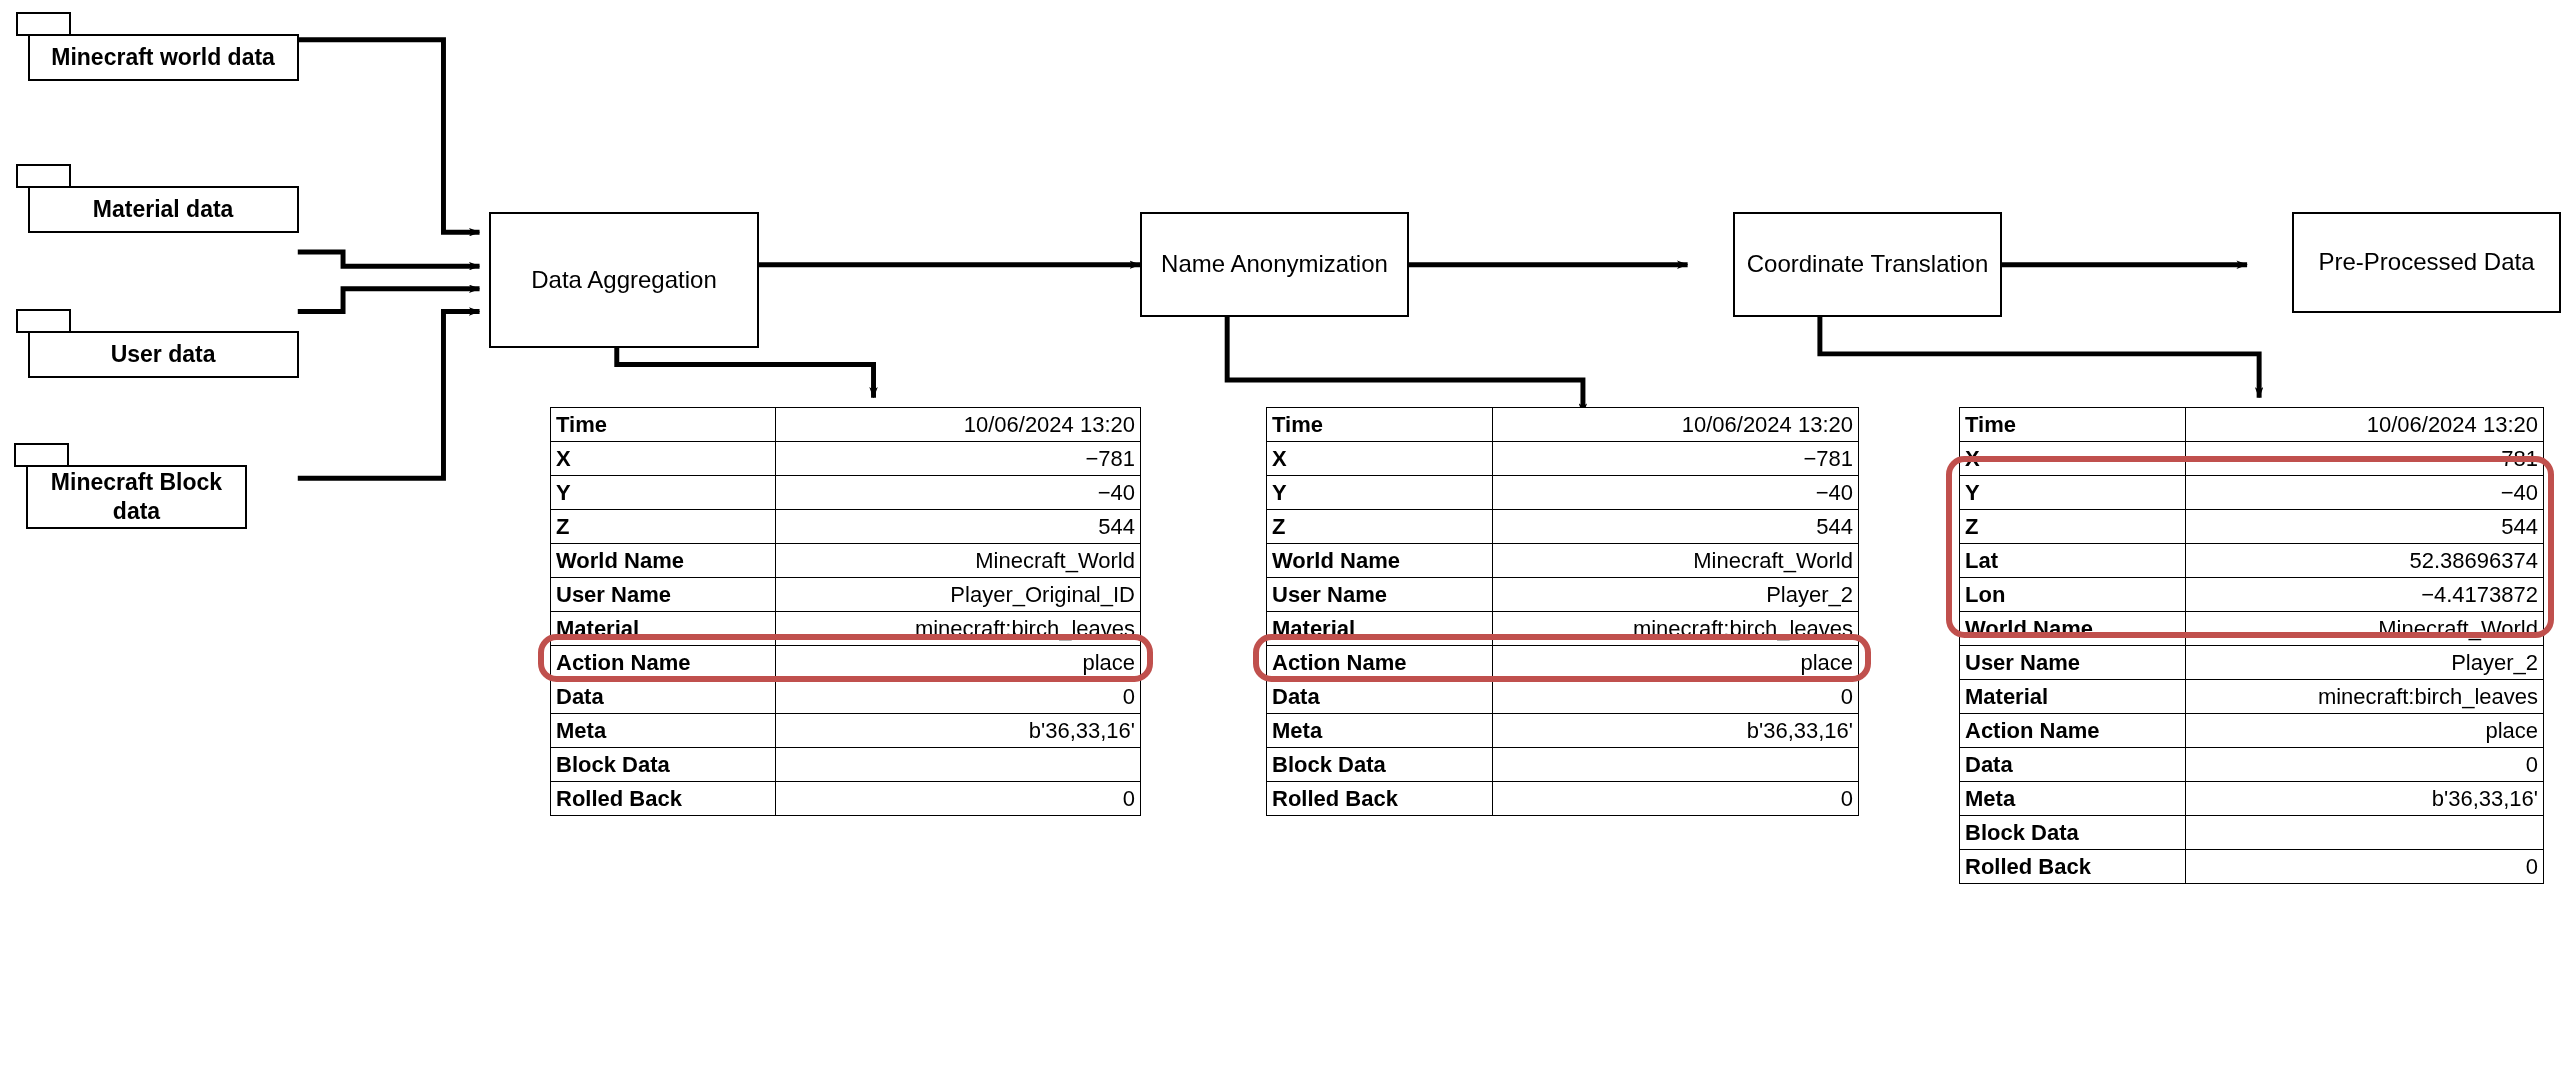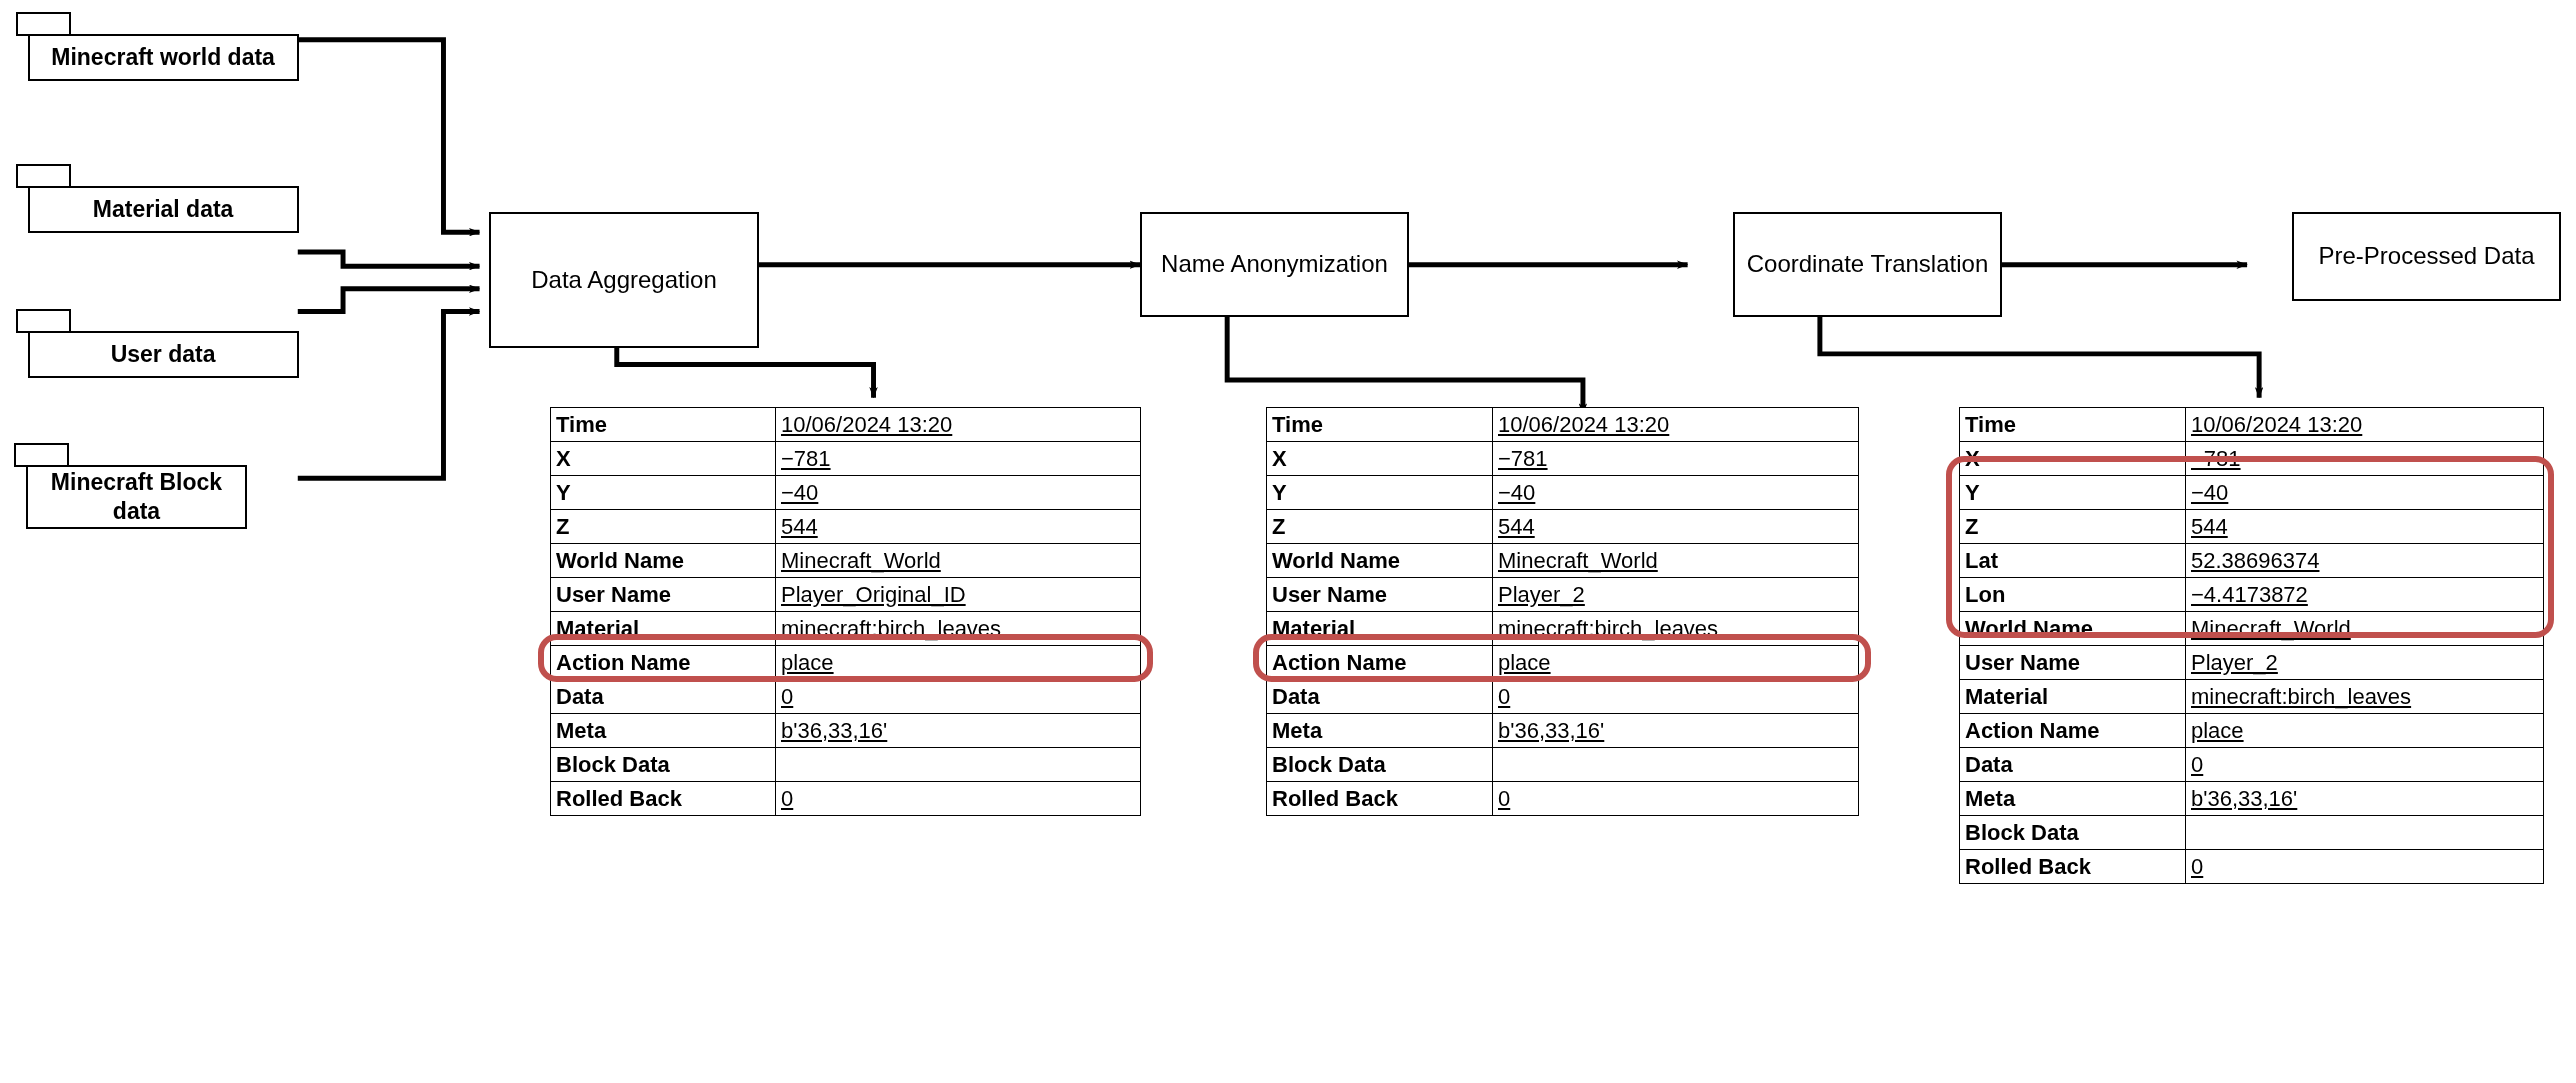--- a/index.html
+++ b/index.html
@@ -89,23 +89,22 @@
     font-size: 22px;
     color: #000;
     white-space: nowrap;
     overflow: hidden;
   }
   .rec-table td.k {
     font-weight: bold;
     text-align: left;
   }
   .rec-table td.v {
-    text-align: left;
+    text-align: right;
     font-weight: normal;
-    text-decoration: underline;
   }
 
   
   .hl {
     position: absolute;
     border: 6.4px solid #c0504d;
     border-radius: 18.4px;
     box-sizing: border-box;
     pointer-events: none;
     background: transparent;
@@ -171,21 +170,21 @@
   </div>
 
   <div class="proc" style="left:1140px; top:212px; width:269px; height:105px;">
     <span>Name Anonymization</span>
   </div>
 
   <div class="proc" style="left:1733px; top:212px; width:269px; height:105px;">
     <span>Coordinate Translation</span>
   </div>
 
-  <div class="proc" style="left:2292px; top:212px; width:269px; height:89px;">
+  <div class="proc" style="left:2292px; top:212px; width:269px; height:101px;">
     <span>Pre-Processed Data</span>
   </div>
 
   <table class="rec-table" id="tbl0" style="left:550px; top:407px; width:590px;">
     <colgroup>
         <col style="width:225px">
         <col style="width:365px">
       </colgroup>
     <tbody>
         <tr>

